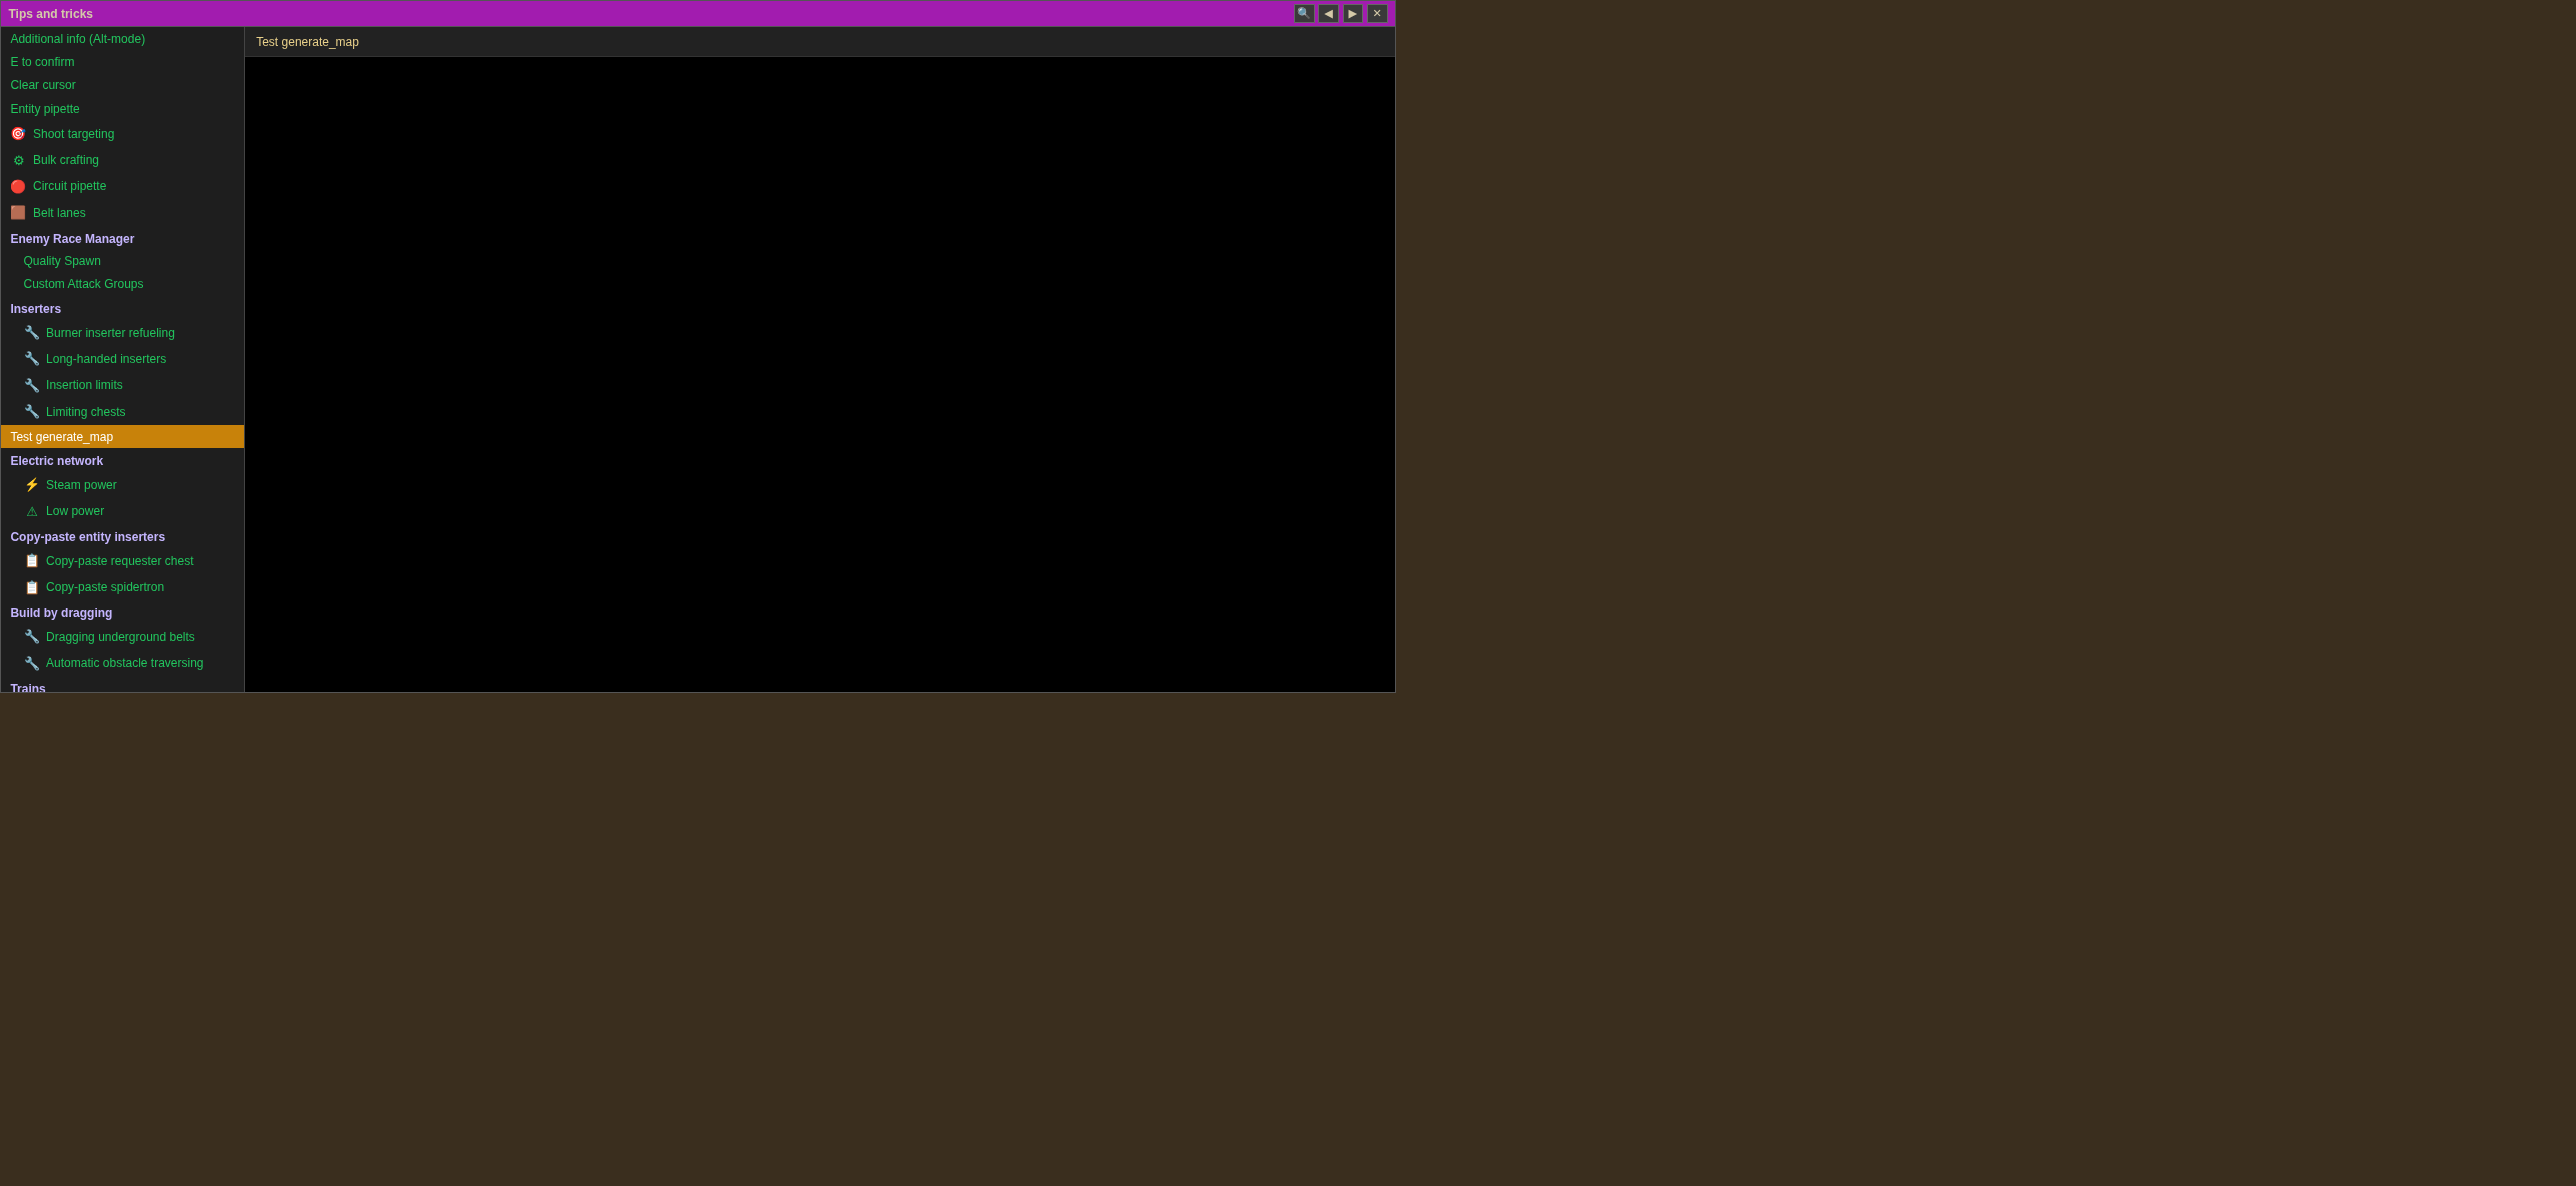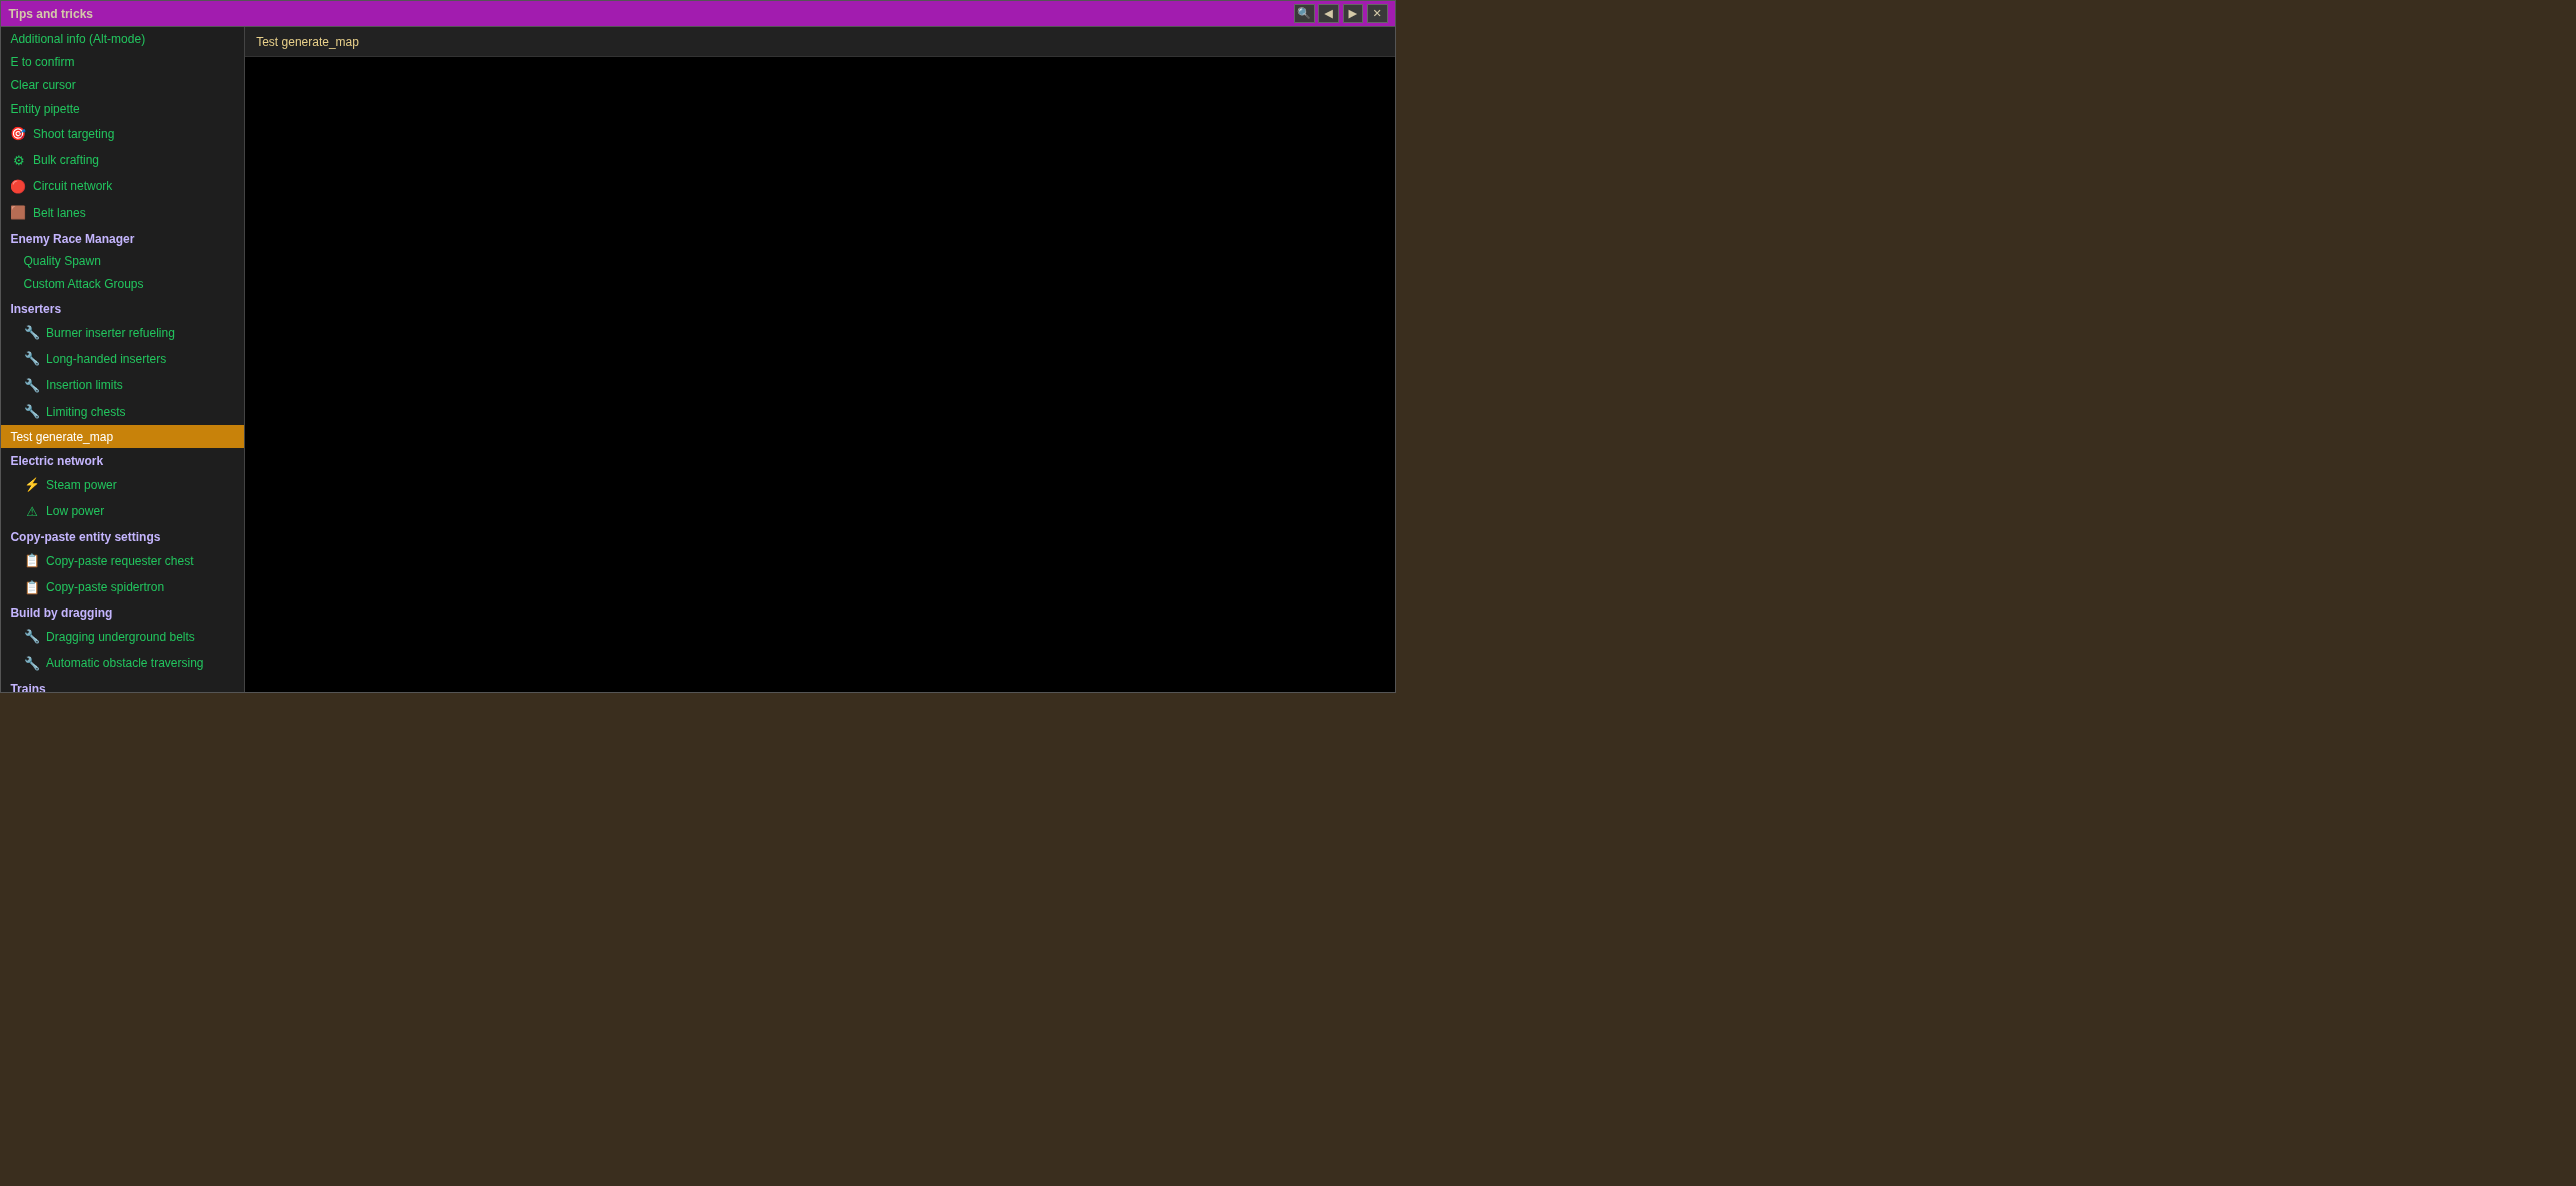--- a/index.html
+++ b/index.html
@@ -180,21 +180,21 @@
         <div class="sidebar-item">
           <span class="icon-placeholder">🎯</span>
           <span>Shoot targeting</span>
         </div>
         <div class="sidebar-item">
           <span class="icon-placeholder">⚙</span>
           <span>Bulk crafting</span>
         </div>
         <div class="sidebar-item">
           <span class="icon-placeholder">🔴</span>
-          <span>Circuit network</span>
+          <span>Circuit pipette</span>
         </div>
         <div class="sidebar-item">
           <span class="icon-placeholder">🟫</span>
           <span>Belt lanes</span>
         </div>
         <div class="sidebar-category">Enemy Race Manager</div>
         <div class="sidebar-item sub">
           <span>Quality Spawn</span>
         </div>
         <div class="sidebar-item sub">
@@ -222,21 +222,21 @@
         </div>
         <div class="sidebar-category">Electric network</div>
         <div class="sidebar-item sub">
           <span class="icon-placeholder">⚡</span>
           <span>Steam power</span>
         </div>
         <div class="sidebar-item sub">
           <span class="icon-placeholder">⚠</span>
           <span>Low power</span>
         </div>
-        <div class="sidebar-category">Copy-paste entity settings</div>
+        <div class="sidebar-category">Copy-paste entity inserters</div>
         <div class="sidebar-item sub">
           <span class="icon-placeholder">📋</span>
           <span>Copy-paste requester chest</span>
         </div>
         <div class="sidebar-item sub">
           <span class="icon-placeholder">📋</span>
           <span>Copy-paste spidertron</span>
         </div>
         <div class="sidebar-category">Build by dragging</div>
         <div class="sidebar-item sub">

